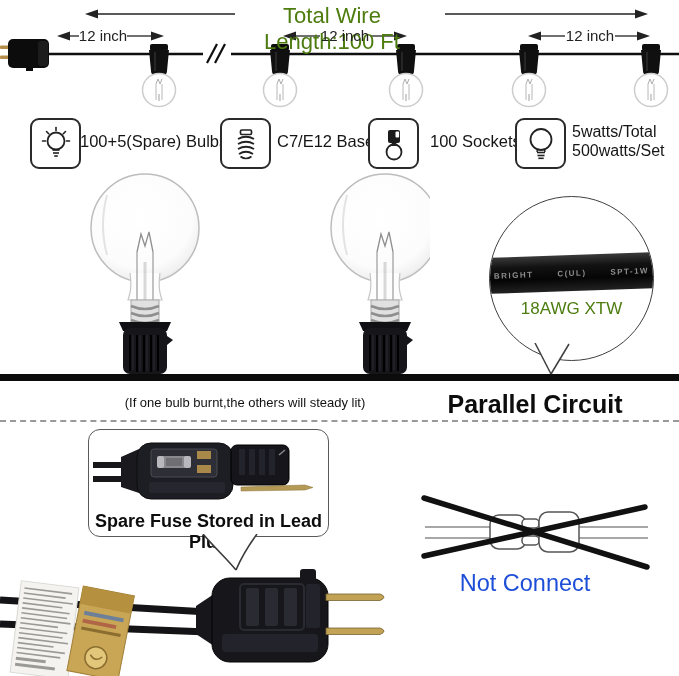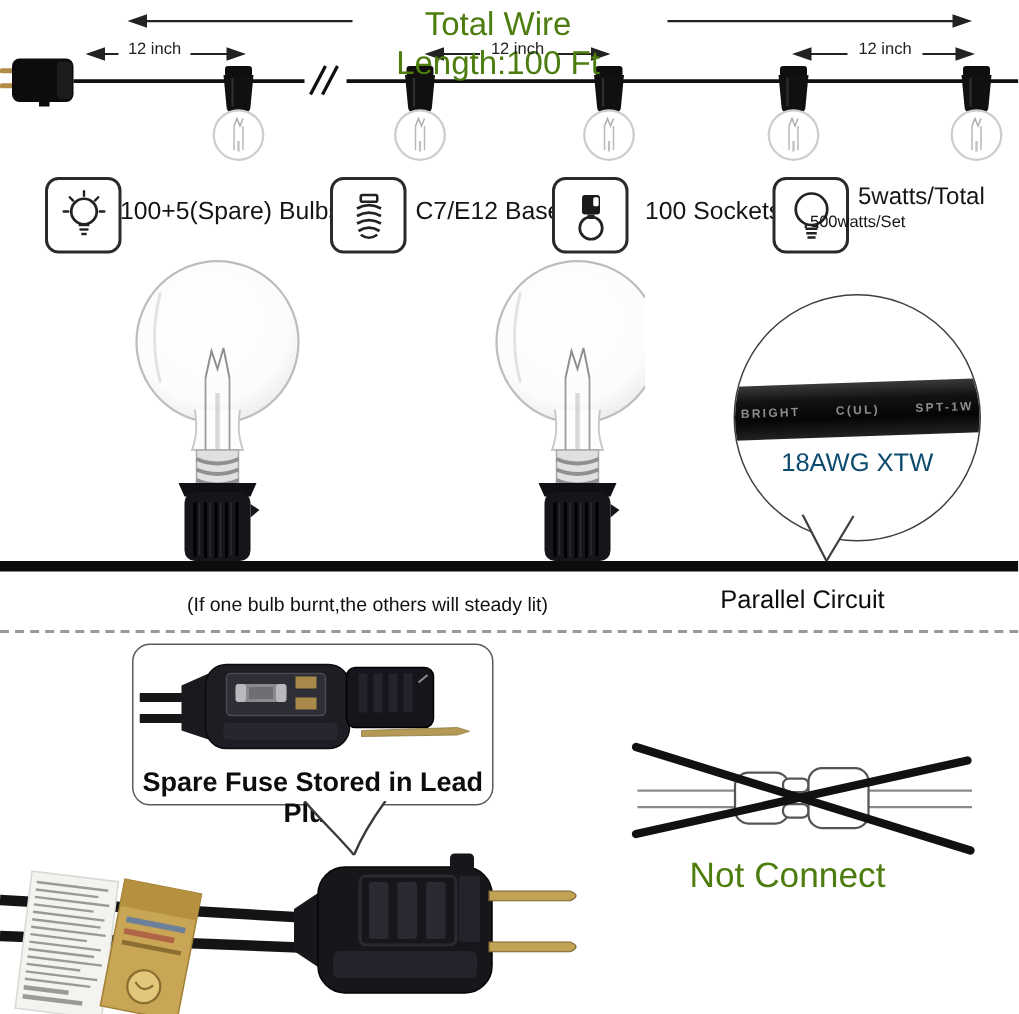--- a/index.html
+++ b/index.html
@@ -1,39 +1,39 @@
 <!DOCTYPE html>
 <html><head>
 <meta charset="utf-8">
 <style>
   html,body{margin:0;padding:0;background:#fff;}
   #canvas{position:relative;width:679px;height:676px;background:#fff;overflow:hidden;
           font-family:"Liberation Sans",sans-serif;color:#111;}
   .abs{position:absolute;}
   .txt{position:absolute;text-align:center;}
-  .dim-label{font-size:11px;color:#222;}
+  .dim-label{font-size:15px;color:#222;}
   .feature-box{position:absolute;width:47px;height:47px;border:2px solid #2a2a2a;border-radius:9px;
                display:flex;align-items:center;justify-content:center;background:#fff;}
   .feature-label{position:absolute;font-size:16.5px;color:#151515;white-space:nowrap;}
   .big-wire{position:absolute;left:0;top:374px;width:679px;height:7px;background:#0c0c0c;}
   .callout-circle{position:absolute;left:489px;top:196px;width:163px;height:163px;border:1.5px solid #3f3f3f;
                   border-radius:50%;background:#fff;overflow:hidden;}
   .wire-band{position:absolute;left:-8px;right:-8px;top:58px;height:36px;
              background:linear-gradient(#3a3a3a,#121212 30%,#050505 65%,#222);
              transform:rotate(-2deg);display:flex;align-items:center;justify-content:space-around;
              color:#8d8d8d;font-size:8px;font-weight:bold;letter-spacing:1.5px;}
-  .gauge{position:absolute;left:0;right:0;top:102px;text-align:center;font-size:17px;color:#0c4a6e;}
+  .gauge{position:absolute;left:0;right:0;top:102px;text-align:center;font-size:17px;color:#4d7c0f;}
   .divider{position:absolute;left:0;top:420px;width:679px;border-top:2px dashed #999;}
   .bubble{position:absolute;left:88px;top:429px;width:239px;height:106px;border:1.6px solid #5a5a5a;
           border-radius:12px;background:#fff;}
   .bubble-text{position:absolute;left:0;right:0;top:81px;text-align:center;font-weight:bold;
                font-size:18px;color:#0d0d0d;}
   .caption{font-size:13px;color:#111;}
-  .parallel{font-size:17px;font-weight:normal;color:#0d0d0d;}
-  .notconnect-label{font-size:23.5px;color:#4d7c0f;}
+  .parallel{font-size:25px;font-weight:bold;color:#0d0d0d;}
+  .notconnect-label{font-size:23.5px;color:#1d4ed8;}
   svg{display:block;}
 </style>
 </head>
 <body>
 
 <div id="canvas">
 
   <svg class="abs" style="left:0;top:0" width="679" height="150" viewBox="0 0 679 150">
     <defs>
       <g id="hangSocket">
@@ -144,21 +144,21 @@
   <div class="feature-box" style="left:515px;top:118px">
     <svg width="36" height="36" viewBox="0 0 36 36">
       <circle cx="18" cy="13.5" r="10.5" fill="none" stroke="#222" stroke-width="1.8"></circle>
       <path d="M14.5,23.5 L14,26 M21.5,23.5 L22,26" stroke="#222" stroke-width="1.5"></path>
       <line x1="14" y1="26.5" x2="22" y2="26.5" stroke="#222" stroke-width="1.6"></line>
       <line x1="14.5" y1="29.5" x2="21.5" y2="29.5" stroke="#222" stroke-width="1.6"></line>
       <line x1="15.3" y1="32.3" x2="20.7" y2="32.3" stroke="#222" stroke-width="1.6"></line>
     </svg>
   </div>
   <div class="feature-label" style="left:572px;top:123px;font-size:16px">5watts/Total</div>
-  <div class="feature-label" style="left:540px;top:142px;font-size:11px">500watts/Set</div>
+  <div class="feature-label" style="left:572px;top:142px;font-size:16px">500watts/Set</div>
 
   <div class="big-wire"></div>
 
   <svg class="abs" style="left:80px;top:170px" width="350" height="216" viewBox="0 0 350 216">
     <defs>
       <radialGradient id="glassGrad" cx="45%" cy="38%" r="65%">
         <stop offset="0%" stop-color="#ffffff"></stop>
           <stop offset="75%" stop-color="#fcfcfc"></stop>
         <stop offset="92%" stop-color="#f1f1f1"></stop>
           <stop offset="100%" stop-color="#e8e8e8"></stop>

